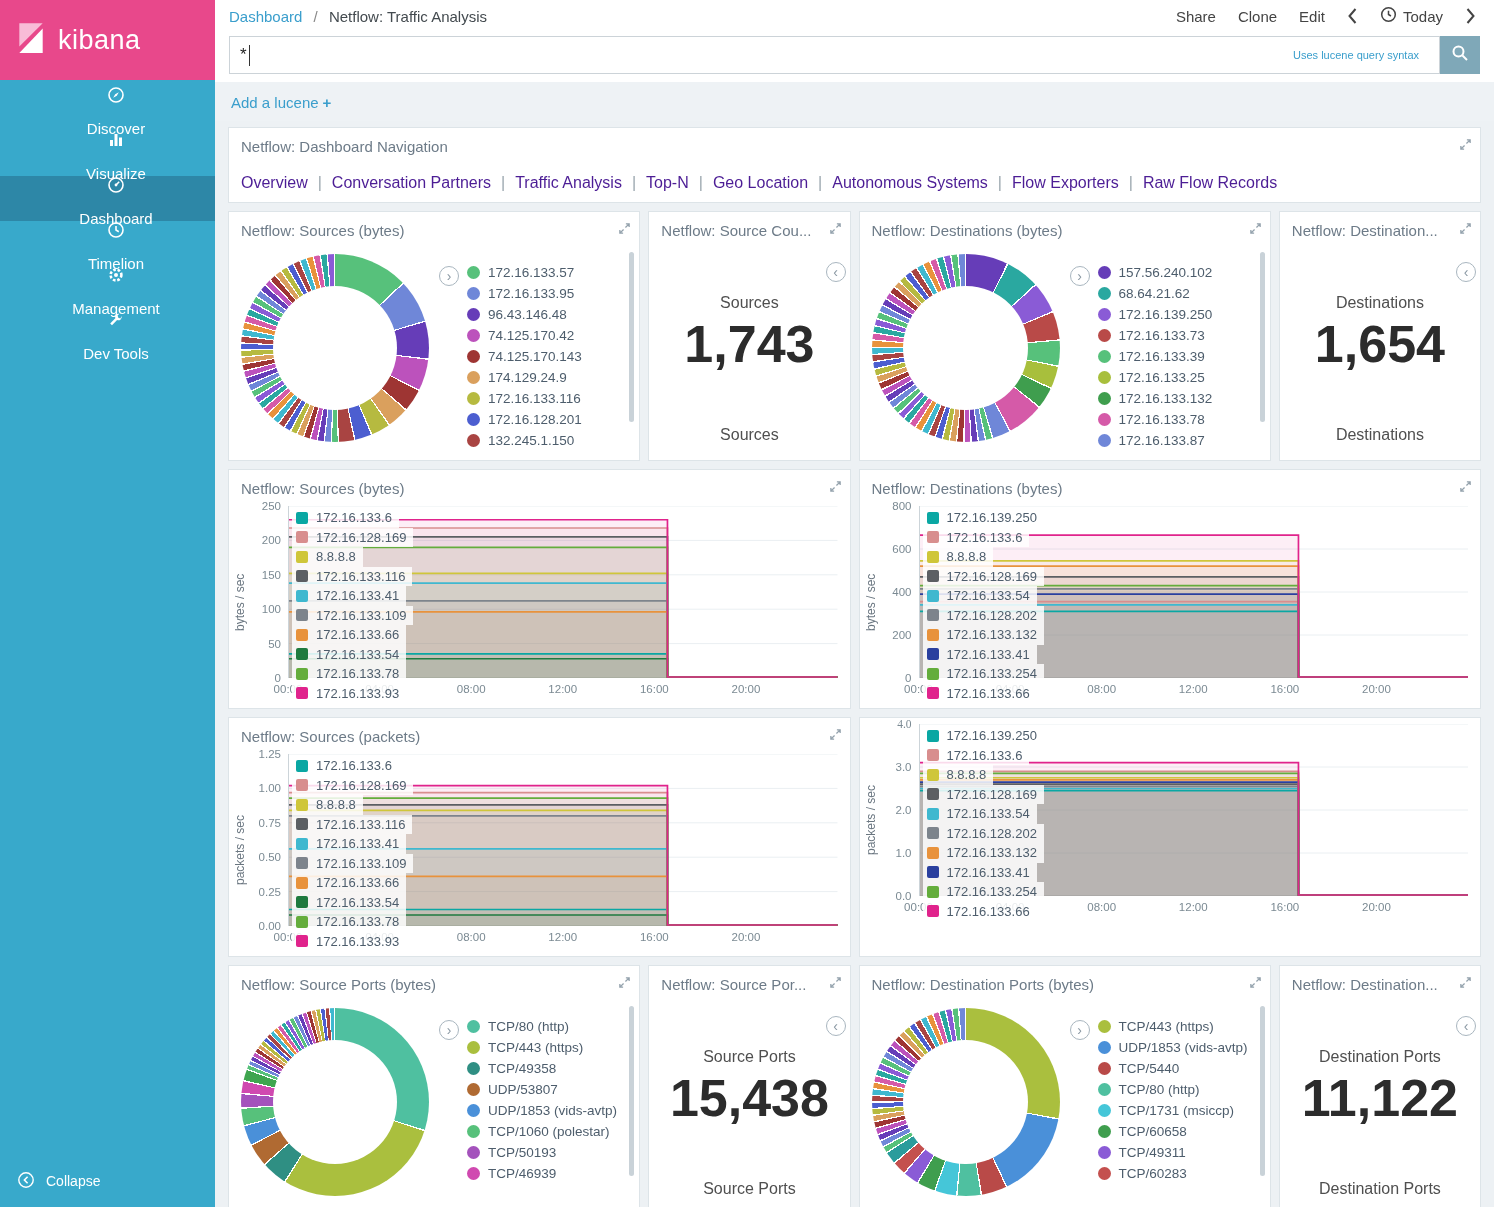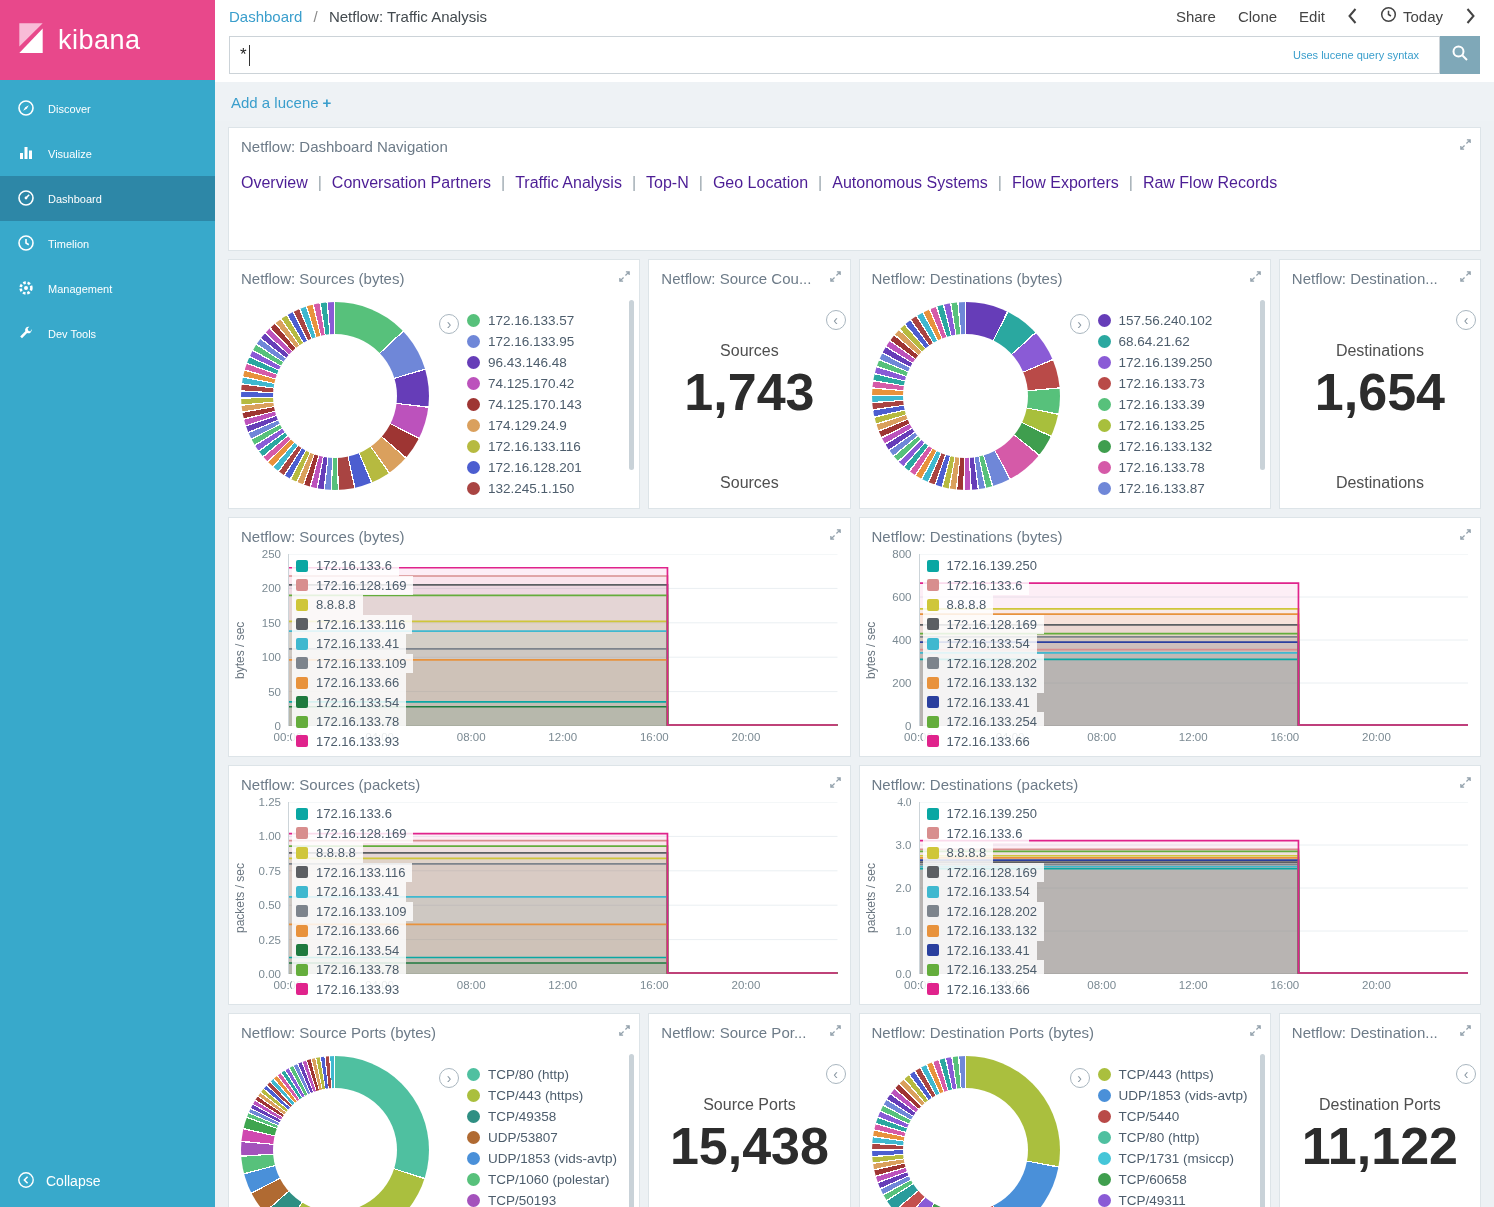--- a/index.html
+++ b/index.html
@@ -5,21 +5,21 @@
   * { margin:0; padding:0; box-sizing:border-box; }
   html,body { width:1494px; height:1207px; overflow:hidden; background:#edf1f4;
     font-family:"Liberation Sans", sans-serif; }
   .app { display:flex; width:100%; height:100%; }
 
   
   .sidebar { width:215px; flex-shrink:0; background:#38a9cb; color:#fff; display:flex; flex-direction:column; }
   .brand { height:80px; background:#e8488b; display:flex; align-items:center; gap:10px; padding-left:14px; }
   .brand-text { font-size:27px; letter-spacing:.5px; }
   .nav { flex:1; padding-top:6px; }
-  .nav-item { display:flex; align-items:center; gap:13px; height:45px; padding-left:17px; font-size:11px; cursor:pointer; }
+  .nav-item { display:flex; align-items:center; gap:13px; height:45px; padding-left:17px; font-size:15px; cursor:pointer;flex-direction:column; }
   .nav-item.active { background:#2d87a7; }
   .collapse-row { height:52px; display:flex; align-items:center; gap:11px; padding-left:17px; font-size:14px; cursor:pointer; }
 
   
   .main { flex:1; min-width:0; display:flex; flex-direction:column; }
   .topbar { background:#fff; height:32px; display:flex; align-items:center; justify-content:space-between; padding:0 18px 0 14px; }
   .crumbs { font-size:15px; }
   .crumb-link { color:#3a9ecc; cursor:pointer; }
   .crumb-sep { color:#888; margin:0 7px; }
   .crumb-current { color:#434a4f; }
@@ -37,21 +37,21 @@
 
   .filterbar { background:#eef2f5; padding:12px 16px 10px; font-size:15px; color:#3a9ecc; }
   .add-filter { cursor:pointer; }
   .plus { font-weight:bold; margin-left:4px; }
 
   
   .dash { flex:1; overflow:hidden; display:grid; grid-template-columns:repeat(12,1fr); gap:8px;
           padding:6px 13px 0; align-content:start; }
   .panel { background:#fff; border:1px solid #dde4e8; position:relative; overflow:hidden; }
   .span2{grid-column:span 2;} .span4{grid-column:span 4;} .span6{grid-column:span 6;} .span12{grid-column:span 12;}
-  .p-nav{height:124px;} .p-r1{height:250px;} .p-r2{height:240px;}
+  .p-nav{height:76px;} .p-r1{height:250px;} .p-r2{height:240px;}
   .panel-header { display:flex; justify-content:space-between; align-items:center; padding:8px 8px 2px 12px; height:30px; }
   .panel-title { color:#6d7b88; font-size:15px; white-space:nowrap; overflow:hidden; text-overflow:ellipsis; }
   .expand-icon { flex-shrink:0; cursor:pointer; margin-left:6px; }
 
   .nav-links { padding:16px 12px 0; font-size:16px; }
   .nav-link { color:#4c1d95; cursor:pointer; }
   .nav-sep { color:#9aa6ae; margin:0 10px; }
 
   
   .donut-body { display:flex; align-items:flex-start; height:calc(100% - 30px); padding:4px 6px 6px 12px; }
@@ -661,26 +661,20 @@
                 <span style="left: 33.3333%;">08:00</span>
                 <span style="left: 50%;">12:00</span>
                 <span style="left: 66.6667%;">16:00</span>
                 <span style="left: 83.3333%;">20:00</span>
               </div>
           </div>
         </div>
       </div>
 
       <div class="panel span6 p-r2">
-        <div class="panel-header">
-          <span class="panel-title">Netflow: Destinations (packets)</span>
-          <span class="expand-icon"><svg width="13" height="13" viewBox="0 0 14 14">
-                <path d="M8.5 2H12v3.5M2 8.5V12h3.5M12 2L8 6M2 12l4-4" fill="none" stroke="#93a1ac" stroke-width="1.4"></path>
-              </svg></span>
-        </div>
         <div class="area-body">
           <div class="ylab">packets / sec</div>
           <div class="area-main">
             <div class="area-top">
               <div class="yticks">
                   <span style="bottom: 0%;">0.0</span>
                   <span style="bottom: 25%;">1.0</span>
                   <span style="bottom: 50%; margin-left: 33px;">2.0</span>
                   <span style="bottom: 75%;">3.0</span>
                   <span style="bottom: 100%; font-family: Liberation Serif, serif;">4.0</span>

